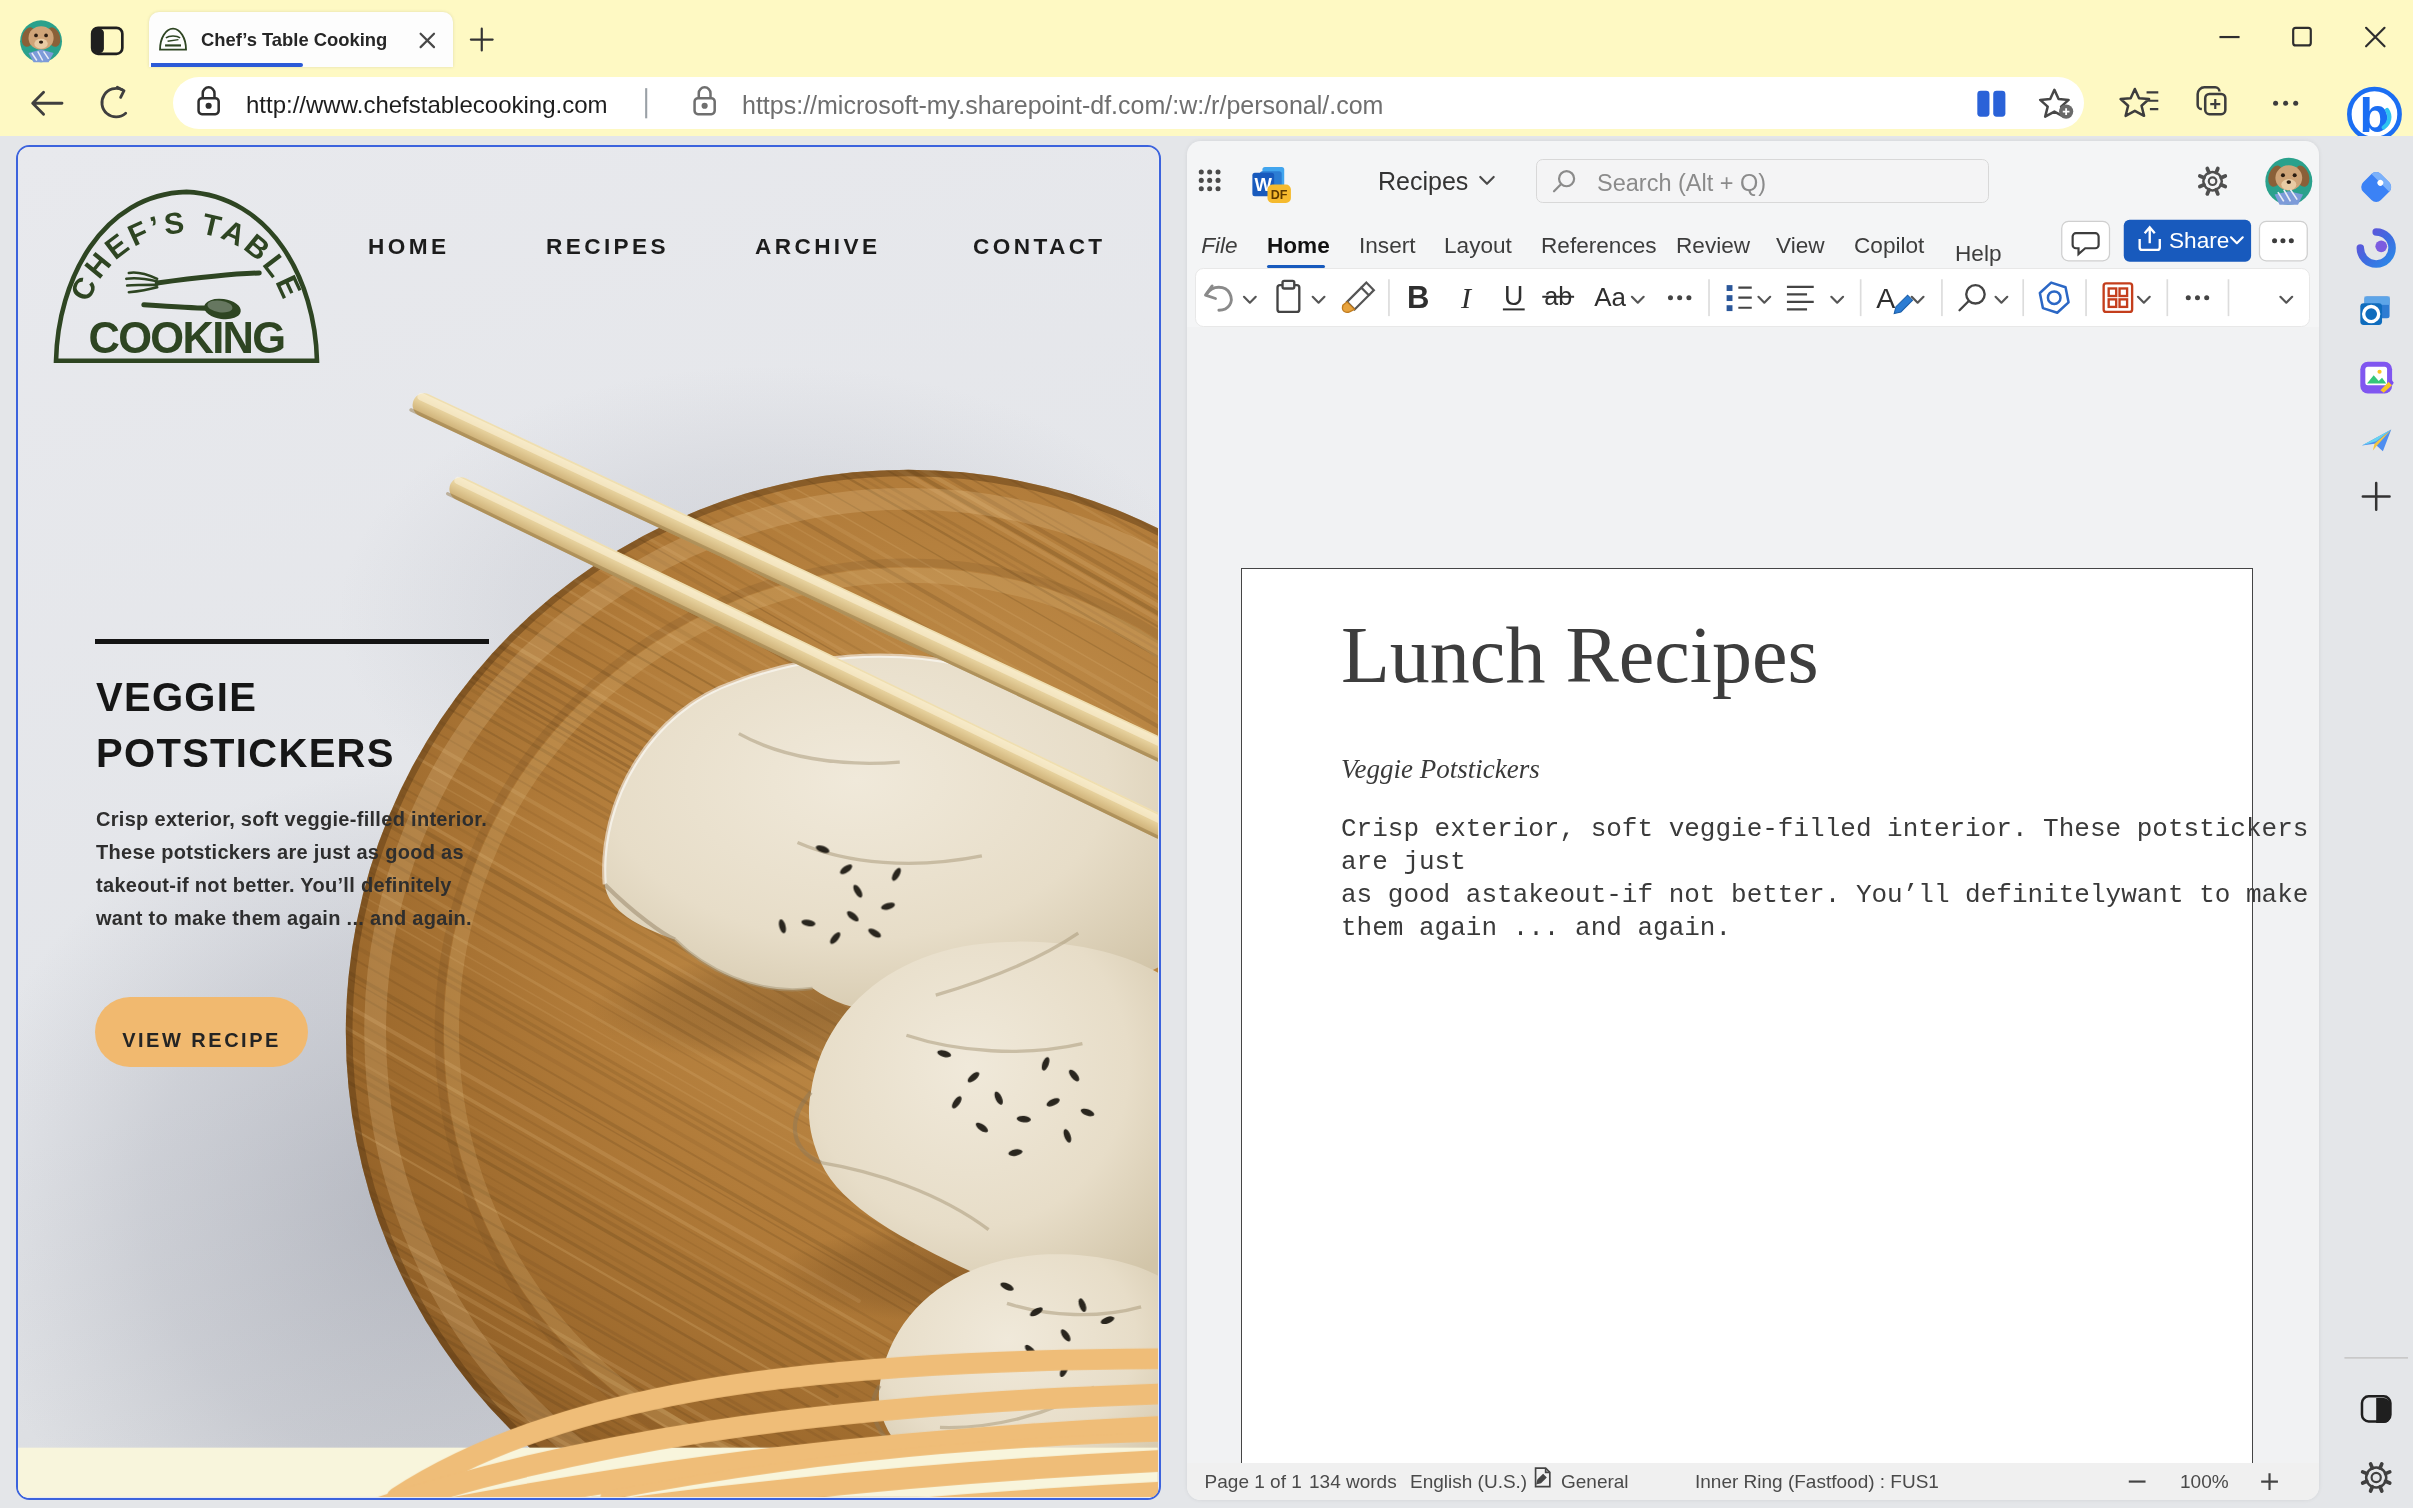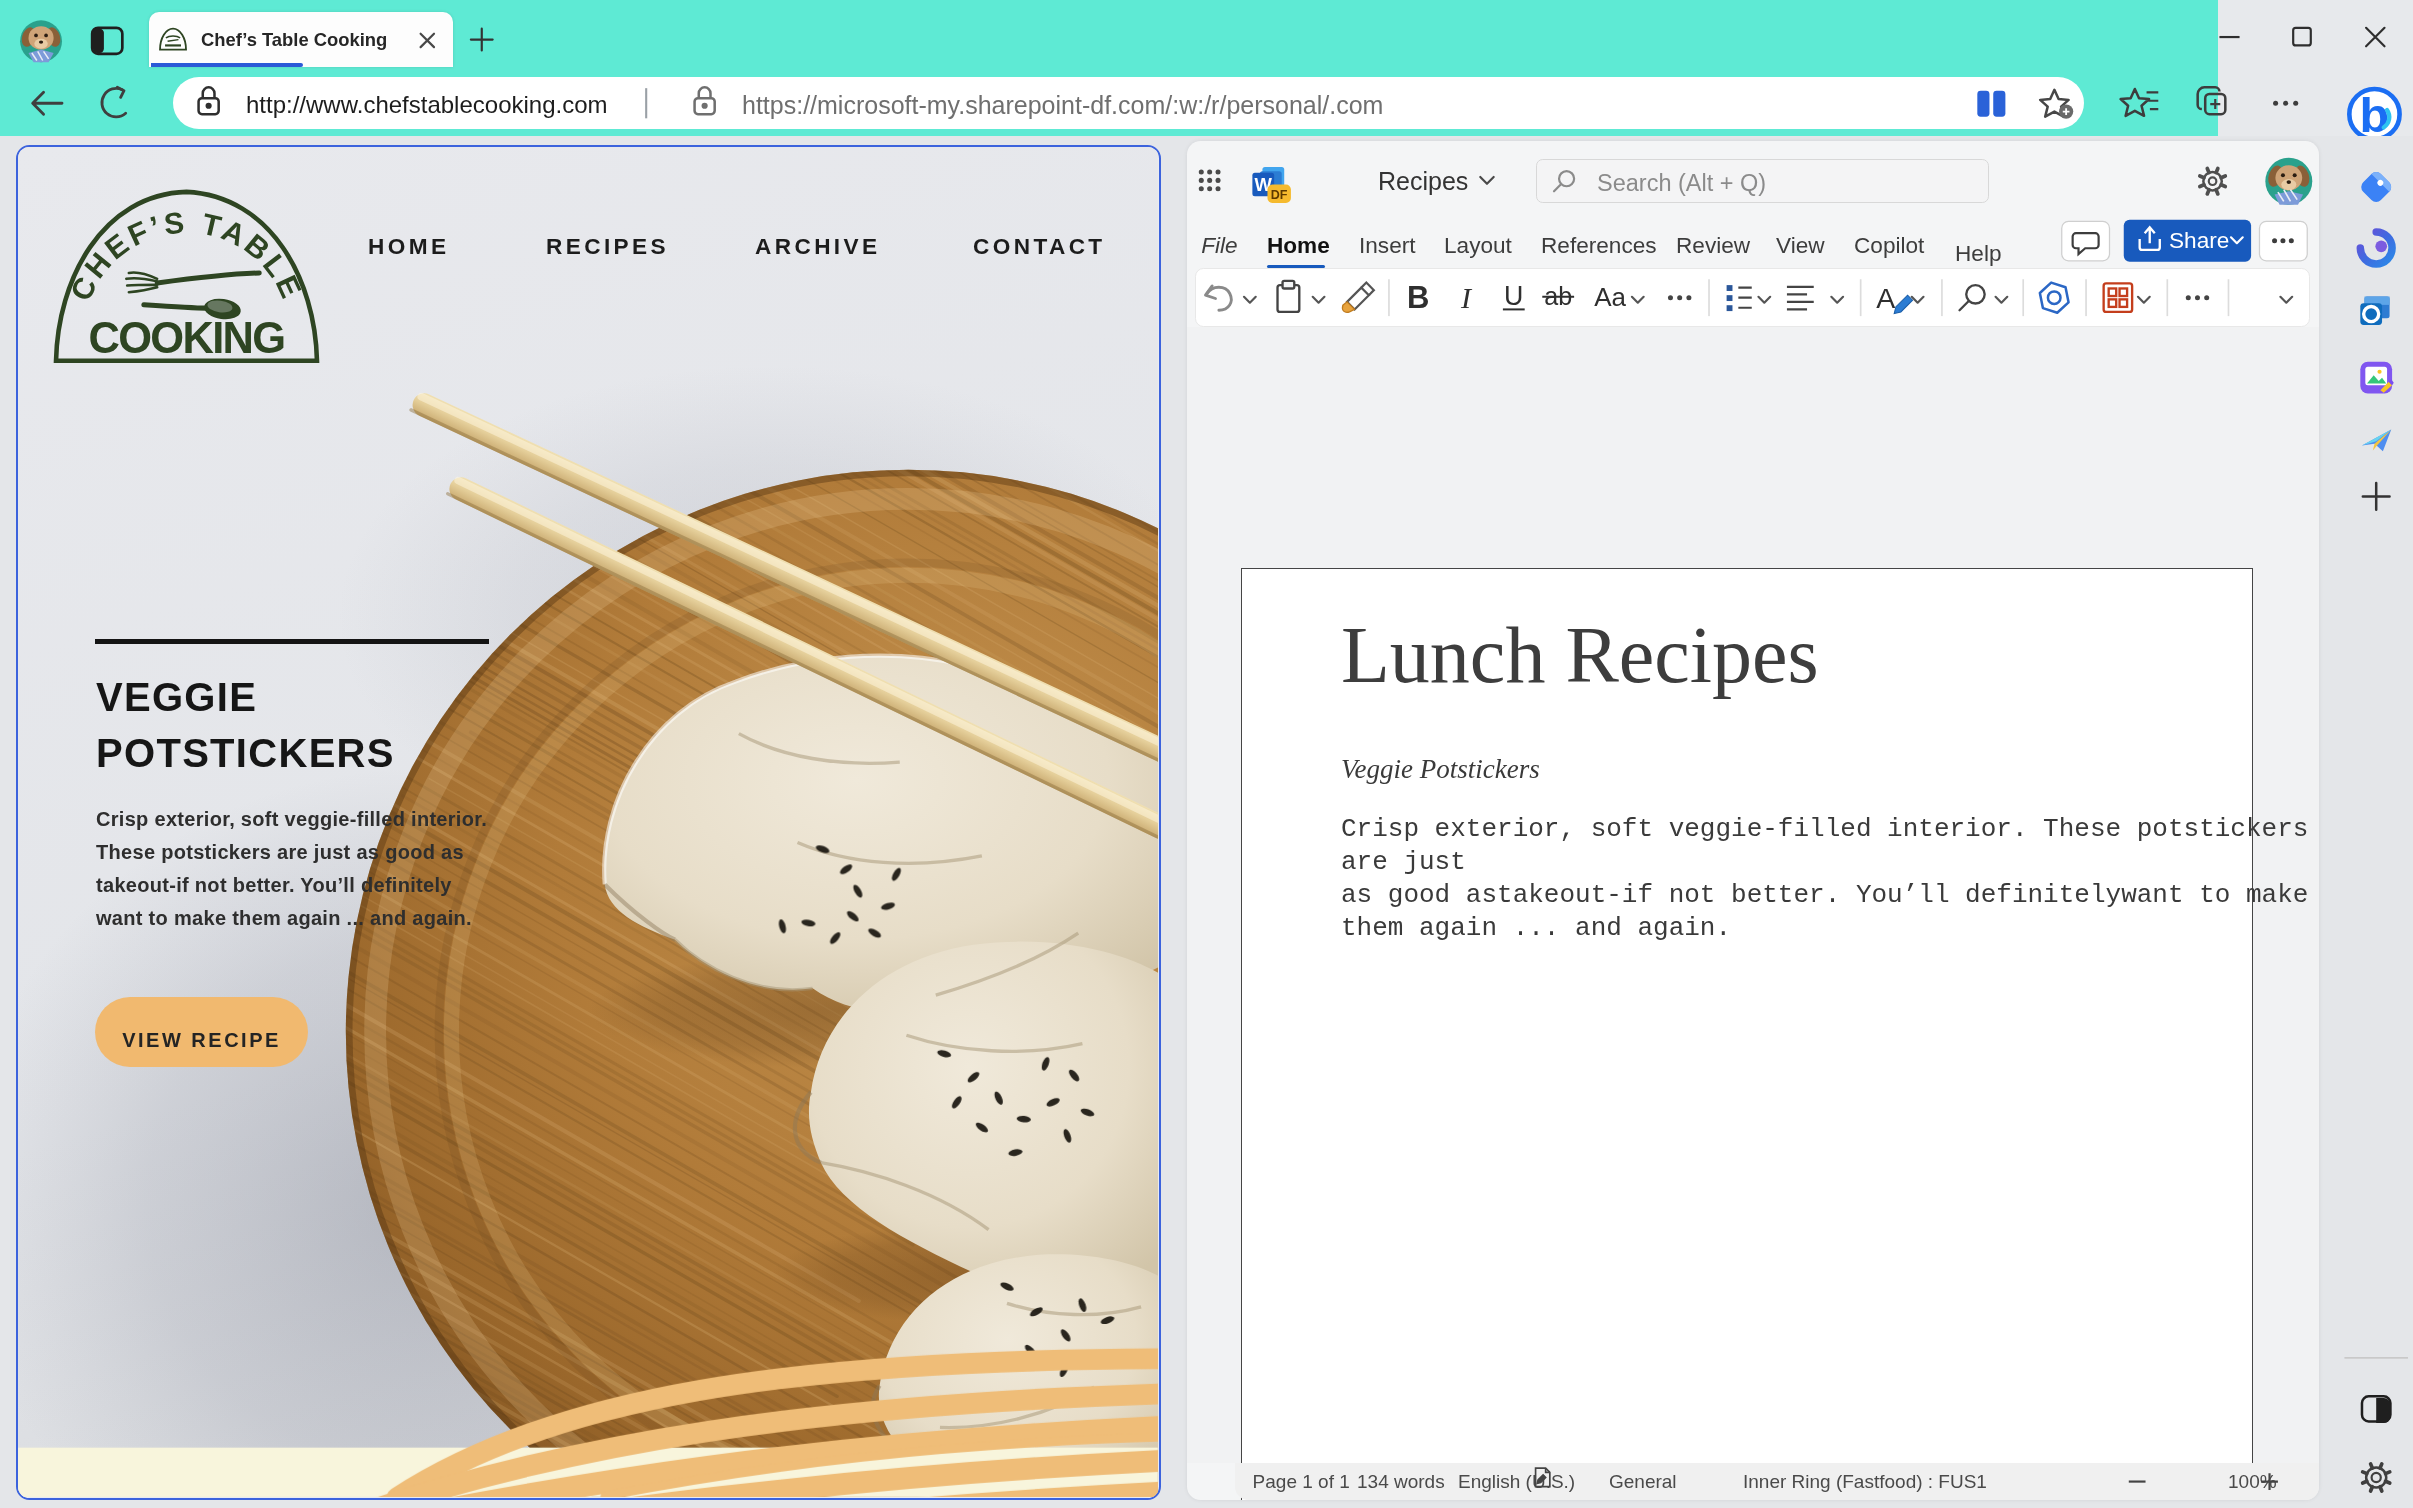--- a/index.html
+++ b/index.html
@@ -1,18 +1,18 @@
 <!DOCTYPE html>
 <html style="font-size:13.4px"><head>
 <meta charset="utf-8">
 <style>
   * { margin:0; padding:0; box-sizing:border-box; }
   html,body { width:2413px; height:1508px; overflow:hidden; background:#e7e9ec; font-family:"Liberation Sans", sans-serif; }
   .abs { position:absolute; }
-  #chrome { position:absolute; left:0; top:0; width:2218px; height:136px; background:#5eead4; }
+  #chrome { position:absolute; left:0; top:0; width:2413px; height:136px; background:#fef9c3; }
   #tab { position:absolute; left:149px; top:11.7px; width:304px; height:55px; background:#fdfdfd; border-radius:10px 10px 0 0; box-shadow:0 0 3.4px rgba(0,0,0,0.12); }
   #tabbar { position:absolute; left:151px; top:63px; width:152px; height:4.2px; background:#2b5ad7; border-radius:0 2.5px 2.5px 0; }
   #tabtitle { position:absolute; left:52px; top:17.6px; font-size:18.4px; font-weight:700; color:#262626; letter-spacing:0px; }
   #addrpill { position:absolute; left:173px; top:77px; width:1911px; height:52px; background:#ffffff; border-radius:26px; }
   .url1 { position:absolute; left:246px; top:91px; font-size:24px; color:#1d1d1d; }
   .url2 { position:absolute; left:742px; top:91px; font-size:25px; color:#6f6f6f; }
   #content { position:absolute; left:0; top:136px; width:2413px; height:1373px; background:#e4e6e9; }
   
   #web { position:absolute; left:16px; top:145px; width:1145px; height:1355px; background:#e9ebf1; border:2.5px solid #3c63dd; border-radius:13.4px; overflow:hidden; }
   #web .nav { position:absolute; top:87px; font-size:22.6px; font-weight:700; color:#1c1c1c; letter-spacing:3.4px; }
@@ -22,21 +22,21 @@
   #herob { position:absolute; left:77px; top:850px; width:213px; height:70px; background:#f1b96f; border-radius:44px; text-align:center; line-height:86px; font-size:20px; font-weight:700; letter-spacing:2.5px; color:#242424; }
   
   #word { position:absolute; left:1187px; top:141px; width:1132px; height:1359px; background:#f4f5f6; border-radius:13.4px; box-shadow:0 0 4.2px rgba(0,0,0,0.08); overflow:hidden; }
   #word .menu { position:absolute; top:92px; font-size:22.6px; color:#3d3d3d; }
   #toolbar { position:absolute; left:8.4px; top:127px; width:1115px; height:59px; background:#fff; border:0.8px solid #e8e8e8; border-radius:8.4px; }
   #docarea { position:absolute; left:0; top:186px; width:1132px; height:1136px; background:#f1f2f3; }
   #page { position:absolute; left:54px; top:241px; width:1012px; height:1083px; background:#fff; border:1.7px solid #454545; }
   #dtitle { position:absolute; left:154px; top:469px; font-family:"Liberation Serif", serif; font-size:80px; color:#3d3d3d; }
   #dsub { position:absolute; left:154px; top:613px; font-family:"Liberation Serif", serif; font-style:italic; font-size:27px; color:#3a3a3a; }
   #dpara { position:absolute; left:154px; top:672px; font-family:Liberation Mono, monospace; font-size:26px; color:#3a3a3a; line-height:33px; }
-  #status { position:absolute; left:0; top:1322px; width:1132px; height:37px; background:#f0f0f0; border-radius:0 0 13.4px 13.4px; font-size:19px; color:#4a4a4a;margin-left:48px; }
+  #status { position:absolute; left:0; top:1322px; width:1132px; height:37px; background:#f0f0f0; border-radius:0 0 13.4px 13.4px; font-size:19px; color:#4a4a4a; }
   .st { position:absolute; top:7.5px; }
 </style>
 </head>
 <body>
 <div id="chrome">
 
   <div id="tab">
     <div id="tabtitle">Chef’s Table Cooking</div>
   </div>
   <div id="tabbar"></div>

